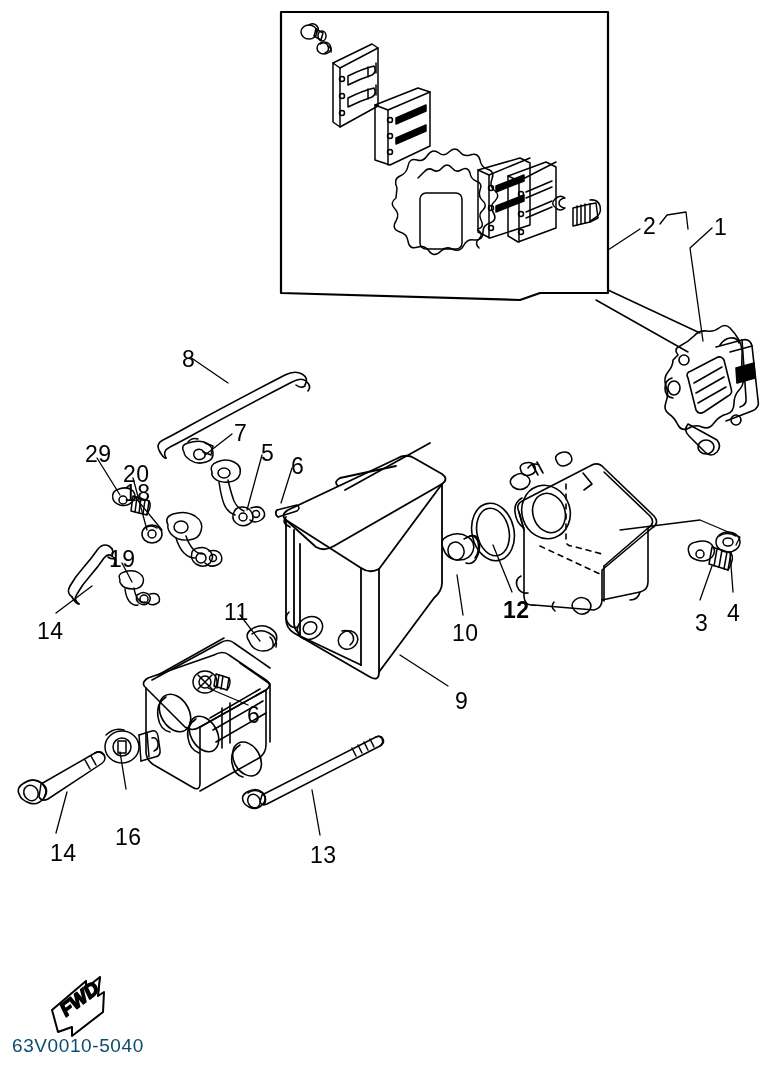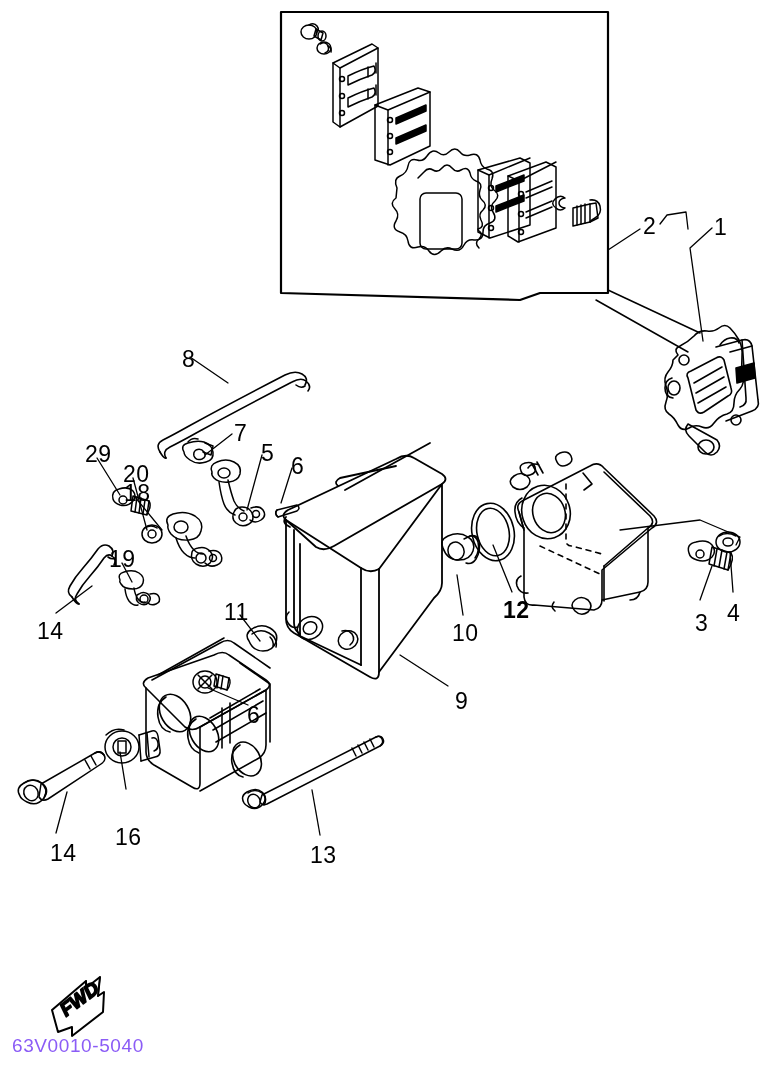--- a/index.html
+++ b/index.html
@@ -41,21 +41,21 @@
     white-space: nowrap;
     user-select: none;
   }
   .diagram-code {
     position: absolute;
     left: 12px;
     top: 1035px;
     font-family: "Liberation Sans", sans-serif;
     font-size: 19px;
     letter-spacing: 0.6px;
-    color: #8b5cf6;
+    color: #0c4a6e;
     white-space: nowrap;
   }
   .fwd-text {
     font-family: "Liberation Sans", sans-serif;
     font-size: 19px;
     font-weight: 700;
     font-style: italic;
     fill: #000000;
   }
 </style>

